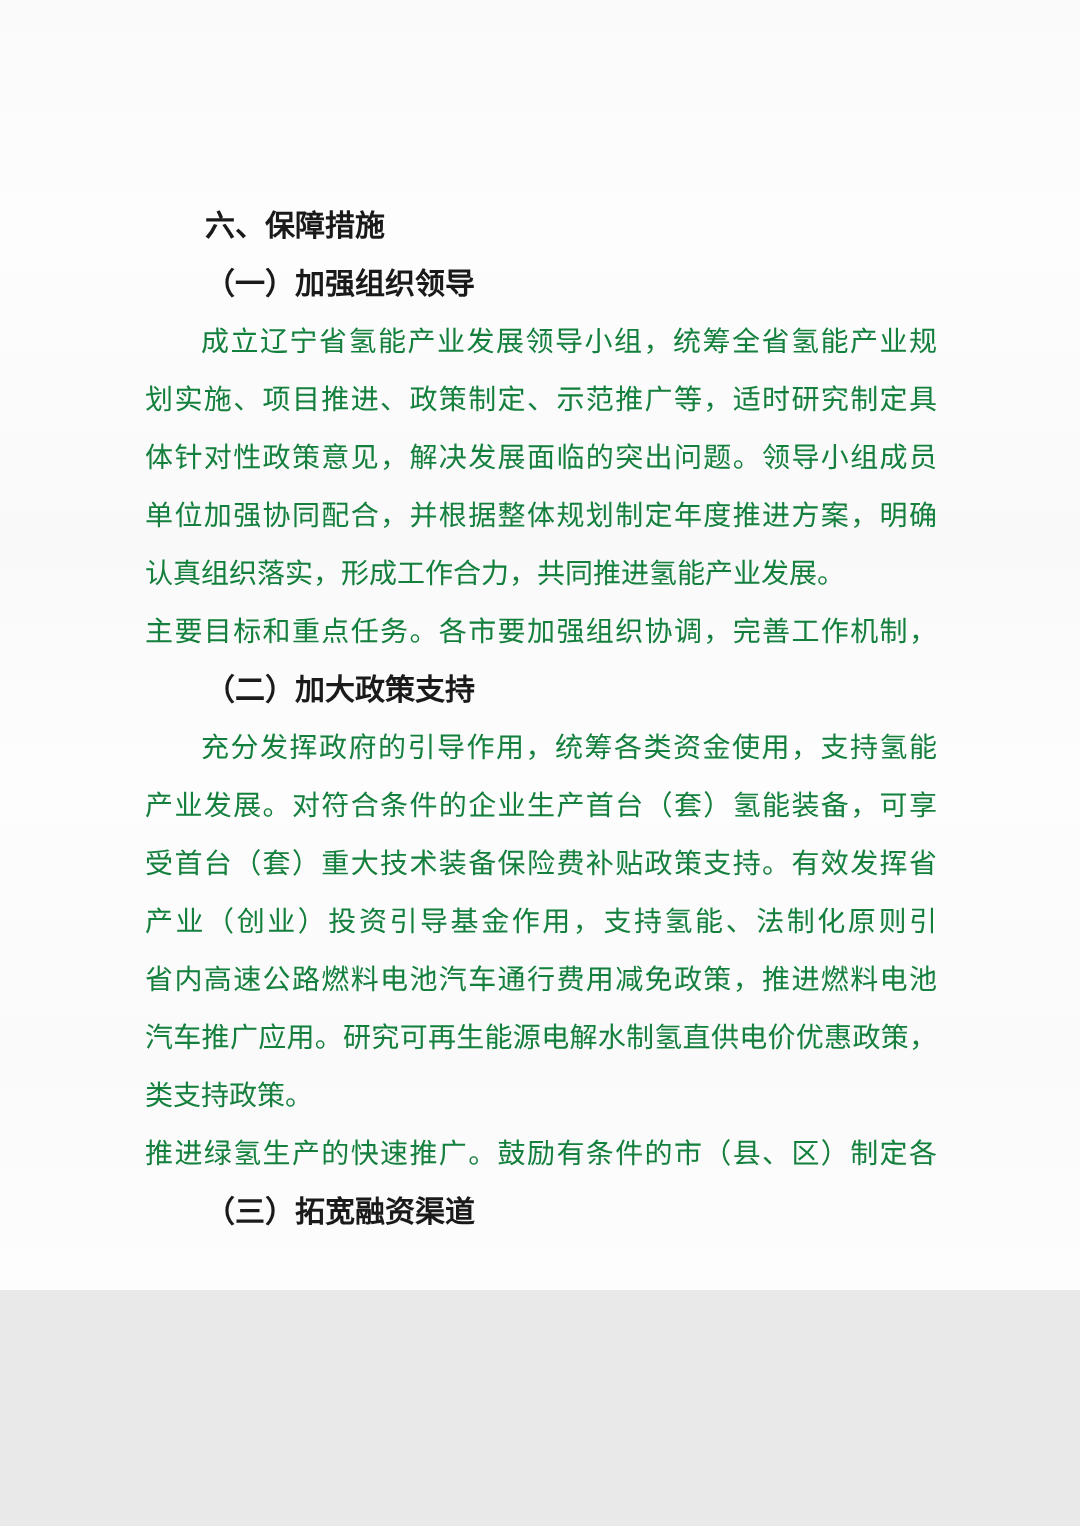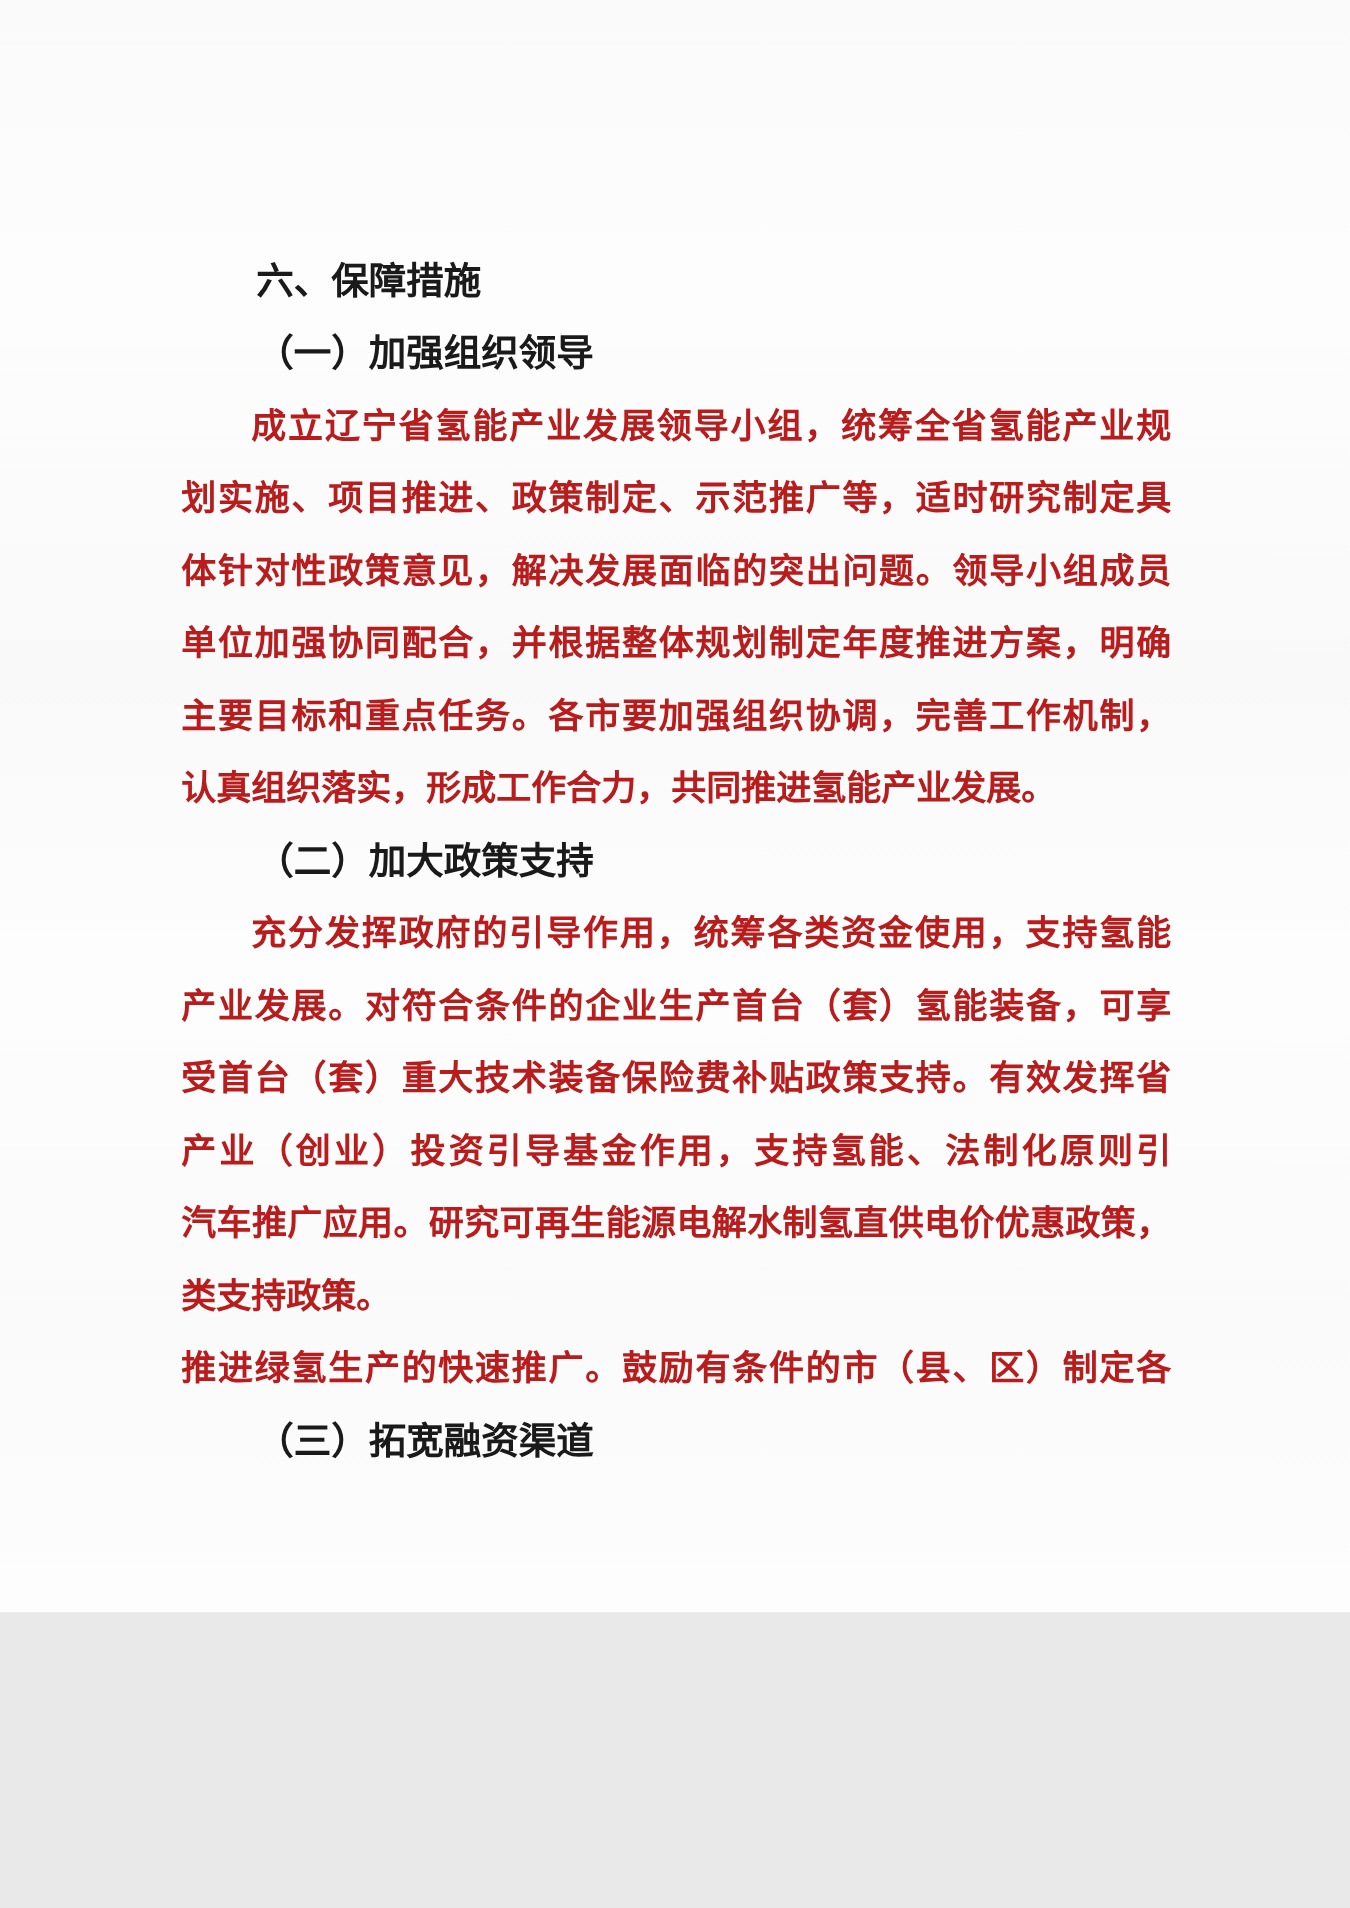--- a/index.html
+++ b/index.html
@@ -42,22 +42,21 @@
   }
 
   .row {
     height: 58px;
     line-height: 58px;
     font-size: 28px;
     letter-spacing: 0;
     text-align: justify;
     text-align-last: justify;
     overflow: hidden;
-    color: #b91c1c;
-    font-weight: bold;
+    color: #15803d;
   }
 
   .row.indent { text-indent: 2em; }
 
   .row.last {
     text-align: left;
     text-align-last: left;
   }
 
   .row.h1 {
@@ -98,29 +97,30 @@
   <div class="content">
 
     <div class="row h1">六、保障措施</div>
 
     <div class="row h2">（一）加强组织领导</div>
 
     <div class="row indent">成立辽宁省氢能产业发展领导小组，统筹全省氢能产业规</div>
     <div class="row">划实施、项目推进、政策制定、示范推广等，适时研究制定具</div>
     <div class="row">体针对性政策意见，解决发展面临的突出问题。领导小组成员</div>
     <div class="row">单位加强协同配合，并根据整体规划制定年度推进方案，明确</div>
+    <div class="row last">认真组织落实，形成工作合力，共同推进氢能产业发展。</div>
     <div class="row">主要目标和重点任务。各市要加强组织协调，完善工作机制，</div>
-    <div class="row last">认真组织落实，形成工作合力，共同推进氢能产业发展。</div>
 
     <div class="row h2">（二）加大政策支持</div>
 
     <div class="row indent">充分发挥政府的引导作用，统筹各类资金使用，支持氢能</div>
     <div class="row">产业发展。对符合条件的企业生产首台（套）氢能装备，可享</div>
     <div class="row">受首台（套）重大技术装备保险费补贴政策支持。有效发挥省</div>
     <div class="row">产业（创业）投资引导基金作用，支持氢能、法制化原则引</div>
+    <div class="row">省内高速公路燃料电池汽车通行费用减免政策，推进燃料电池</div>
     <div class="row">汽车推广应用。研究可再生能源电解水制氢直供电价优惠政策，</div>
     <div class="row last">类支持政策。</div>
     <div class="row">推进绿氢生产的快速推广。鼓励有条件的市（县、区）制定各</div>
 
     <div class="row h2">（三）拓宽融资渠道</div>
 
 
   </div>
 
   <div class="page-number">- 41 -</div>

